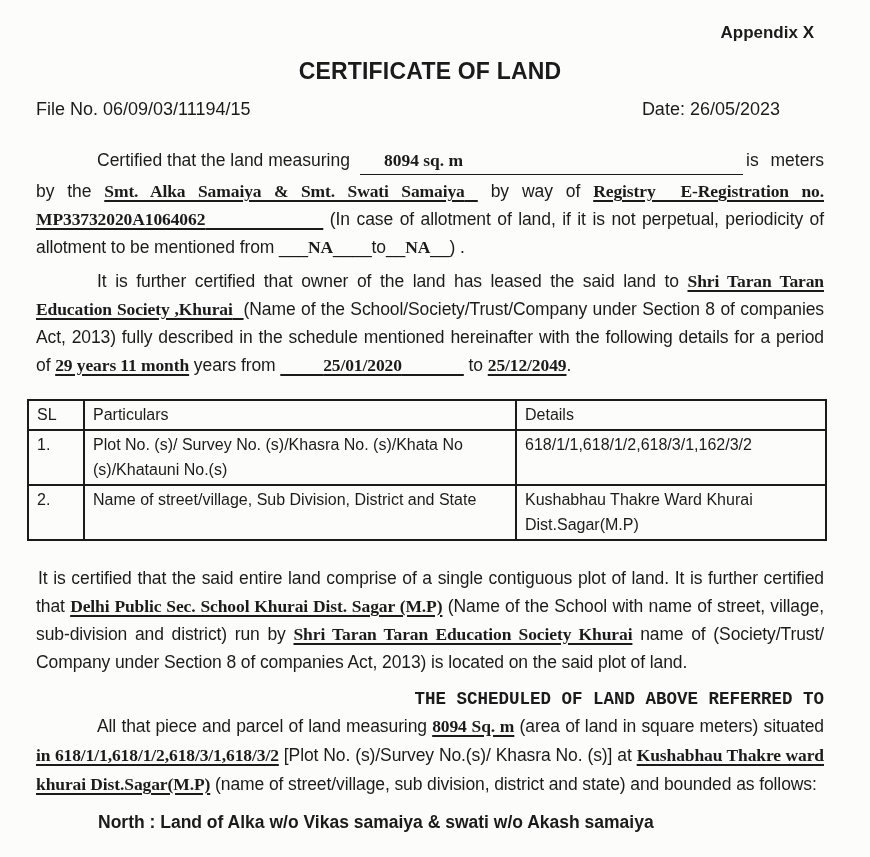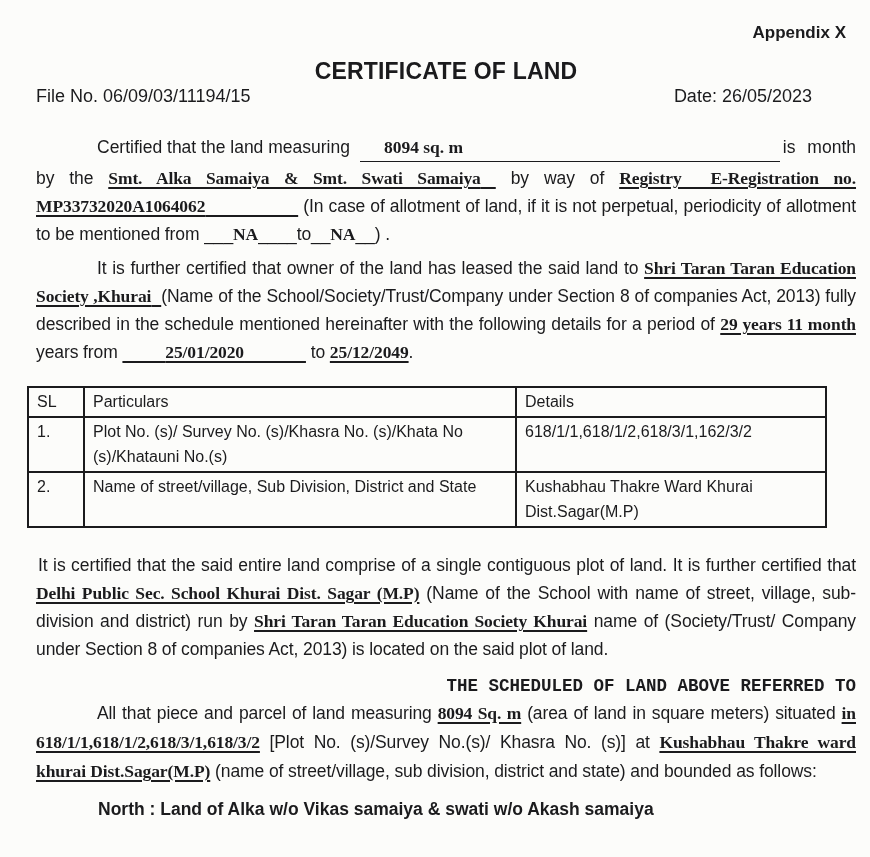--- a/index.html
+++ b/index.html
@@ -4,26 +4,26 @@
 <style>
   html,body{margin:0;padding:0;}
   body{
     width:870px;height:857px;overflow:hidden;
     background:#fcfcfa;
     color:#1b1b1d;
     font-family:"Liberation Sans",sans-serif;
     font-size:17.5px;
     -webkit-font-smoothing:antialiased;
   }
-  .page{padding:22px 14px 0 36px;}
+  .page{padding:22px 46px 0 36px;}
   .b{font-weight:700;font-family:Liberation Serif, serif;}
   .u{text-decoration:underline;text-decoration-thickness:1.6px;text-underline-offset:3px;}
   .appendix{text-align:right;padding-right:10px;font-weight:700;font-size:17px;line-height:22px;}
   .title{text-align:center;font-weight:700;font-size:23px;margin-top:16px;line-height:22px;letter-spacing:.2px;}
-  .meta-row{display:flex;justify-content:space-between;margin-top:3px;font-size:18px;line-height:23px;gap:17px;}
+  .meta-row{display:flex;justify-content:space-between;margin-top:16px;font-size:18px;line-height:23px;gap:17px;}
   .meta-row .date{margin-right:44px;}
   .line1{display:flex;align-items:baseline;margin-top:25px;line-height:28px;white-space:nowrap;}
   .line1 .lead{padding-left:61px;}
   .line1 .fill{flex:1;border-bottom:1.8px solid #1b1b1d;margin:0 1px 2px 10px;}
   .line1 .fill span{padding-left:24px;}
   .line1 .tail{word-spacing:7px;padding-left:2px;}
   .para{margin:0;text-align:justify;line-height:28px;letter-spacing:-0.1px;}
   .para.p1rest{margin-top:0;}
   .para.p2{margin-top:6px;}
   .para.p3{margin-top:23px;line-height:28px;}
@@ -55,21 +55,21 @@
   <div class="title">CERTIFICATE OF LAND</div>
 
   <div class="meta-row">
     <span>File No. 06/09/03/11194/15</span>
     <span class="date">Date: 26/05/2023</span>
   </div>
 
   <div class="line1">
     <span class="lead">Certified that the land measuring</span>
     <span class="fill"><span class="b">8094 sq. m</span></span>
-    <span class="tail">is month</span>
+    <span class="tail">is meters</span>
   </div>
 
   <p class="para p1rest"><span>by the </span><span class="b u">Smt. Alka Samaiya &amp; Smt. Swati Samaiya</span><span class="u">&nbsp;</span><span> by way of </span><span class="b u">Registry &nbsp;E-Registration no.</span><span> </span><span class="b u">MP33732020A1064062</span><span class="u">&nbsp;&nbsp;&nbsp;&nbsp;&nbsp;&nbsp;&nbsp;&nbsp;&nbsp;&nbsp;&nbsp;&nbsp;&nbsp;&nbsp;&nbsp;&nbsp;&nbsp;&nbsp;</span><span> (In case of allotment of land, if it is not perpetual, periodicity of allotment to be mentioned from </span><span>___</span><span class="b">NA</span><span>____</span><span>to</span><span>__</span><span class="b">NA</span><span>__</span><span>) .</span></p>
 
   <p class="para p2 indent"><span>It is further certified that owner of the land has leased the said land to </span><span class="b u">Shri Taran Taran Education Society ,Khurai</span><span class="u">&nbsp;&nbsp;</span><span>(Name of the School/Society/Trust/Company under Section 8 of companies Act, 2013) fully described in the schedule mentioned hereinafter with the following details for a period of </span><span class="b u">29 years 11 month</span><span> years from </span><span class="u">&nbsp;&nbsp;&nbsp;&nbsp;&nbsp;&nbsp;&nbsp;&nbsp;&nbsp;</span><span class="b u">25/01/2020</span><span class="u">&nbsp;&nbsp;&nbsp;&nbsp;&nbsp;&nbsp;&nbsp;&nbsp;&nbsp;&nbsp;&nbsp;&nbsp;&nbsp;</span><span> to </span><span class="b u">25/12/2049</span><span>.</span></p>
 
   <table class="sched">
     <colgroup>
         <col class="c-sl">
         <col class="c-part">

